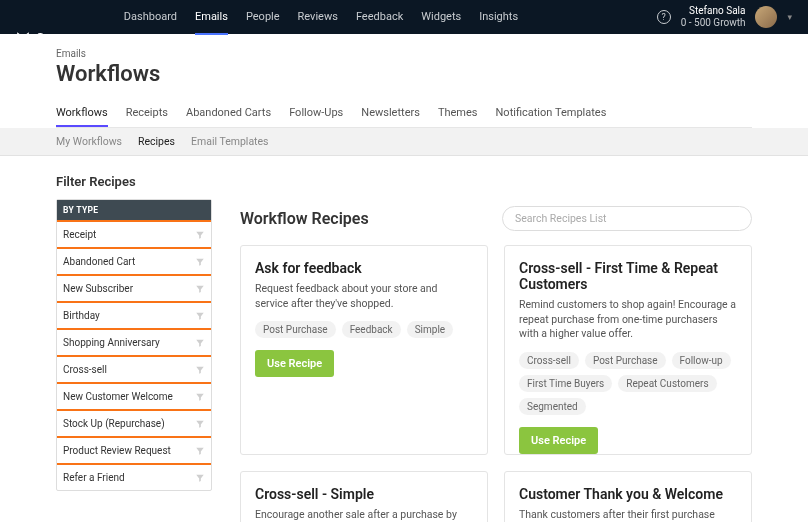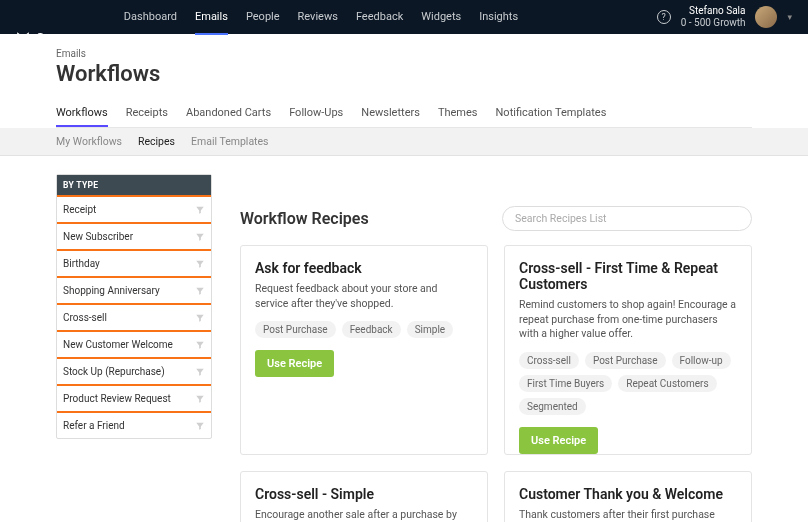--- a/index.html
+++ b/index.html
@@ -100,25 +100,32 @@
 <div class="subtab-bar">
   <div class="subtabs" id="subtabs">
       <div class="subtab">My Workflows</div>
       <div class="subtab active">Recipes</div>
       <div class="subtab">Email Templates</div>
     </div>
 </div>
 
 <div class="main">
   <div class="sidebar">
+    <div class="filter-title">Filter Recipes</div>
     <div class="filter-group">
       <div class="filter-head">BY TYPE</div>
       <div id="ftype">
           <div class="filter-item">
             <span>Receipt</span>
+            <svg class="funnel" viewBox="0 0 24 24">
+              <path d="M3 4h18l-7 9v6l-4 2v-8z"></path>
+            </svg>
+          </div>
+          <div class="filter-item">
+            <span>Abandoned Cart</span>
             <svg class="funnel" viewBox="0 0 24 24">
               <path d="M3 4h18l-7 9v6l-4 2v-8z"></path>
             </svg>
           </div>
           <div class="filter-item">
             <span>New Subscriber</span>
             <svg class="funnel" viewBox="0 0 24 24">
               <path d="M3 4h18l-7 9v6l-4 2v-8z"></path>
             </svg>
           </div>

